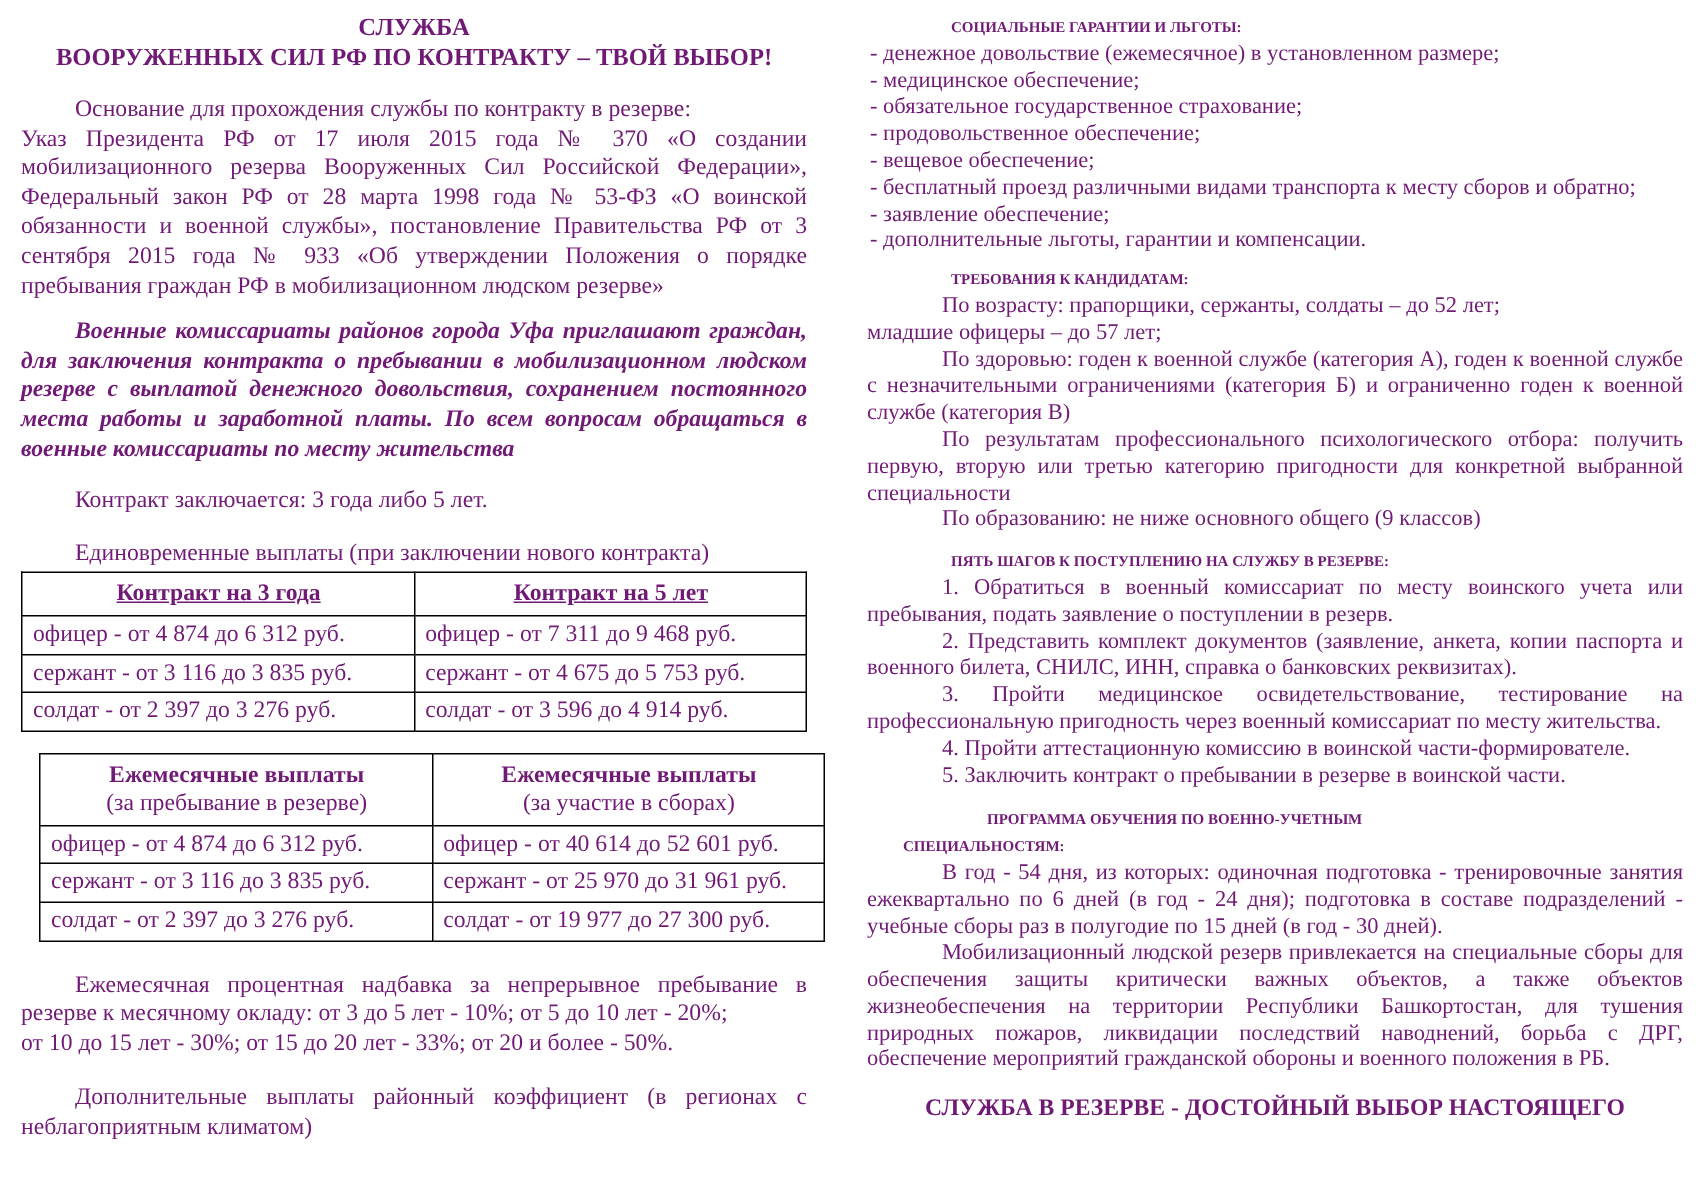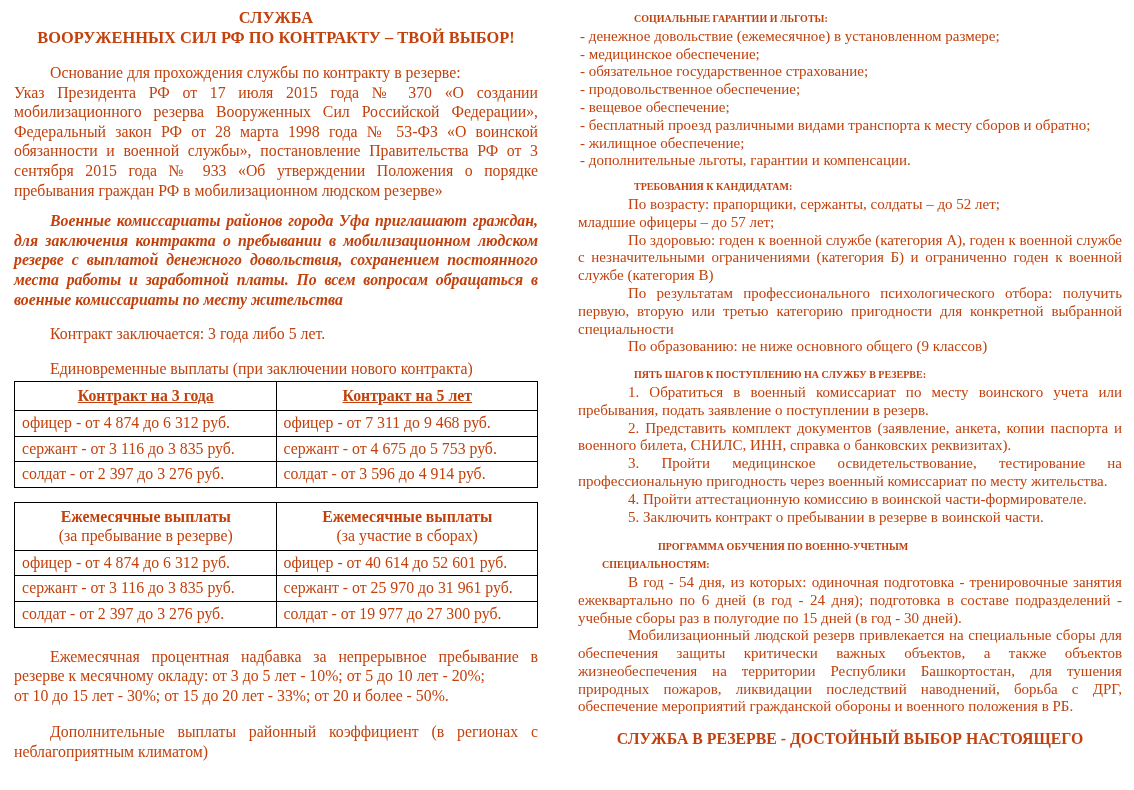--- a/index.html
+++ b/index.html
@@ -1,35 +1,35 @@
 <!DOCTYPE html>
 <html><head>
 <meta charset="utf-8">
 <style>
   html,body{margin:0;padding:0;background:#888;}
   .page{
-    width:1134px;height:790px;background:#ffffff;color:#c2410c;
+    width:1134px;height:790px;background:#ffffff;color:#701a75;
     font-family:"Liberation Serif","DejaVu Serif",serif;
     box-sizing:border-box;display:flex;gap:40px;
     padding:6px 0 6px 14px;overflow:hidden;
   }
   .col{flex:none;}
   .col-left{width:524px;font-size:15.8px;line-height:19.6px;}
   .col-right{width:544px;font-size:15px;line-height:17.8px;}
   p{margin:0;text-align:justify;}
   .b{font-weight:normal;}
   .ind{text-indent:36px;}
   .rind{text-indent:50px;}
   .doc-title{font-weight:bold;font-size:16.4px;line-height:20px;text-align:center;margin-top:2px;}
   .basis-heading{margin-top:15px;}
   .invitation{margin-top:11px;font-weight:bold;font-style:italic;}
   .contract-term{margin-top:15px;}
   .table-caption{margin-top:15px;}
   table.paytable{width:100%;border-collapse:collapse;margin-top:3px;}
-  table.paytable.second{margin-top:14px;}
+  table.paytable.second{margin-top:14px;margin-left:12px;}
   table.paytable th, table.paytable td{border:1px solid #000;padding:2px 6px 3px 7px;font-size:15.8px;}
   table.paytable th{text-align:center;font-weight:normal;padding-top:4px;padding-bottom:4px;}
   table.paytable td{text-align:left;}
   .th-underline{font-weight:bold;text-decoration:underline;}
   .th-title{font-weight:bold;display:block;}
   .th-sub{display:block;}
   .bonus-p{margin-top:19px;}
   .additional-p{margin-top:17px;}
   .rhead{font-weight:bold;text-indent:56px;text-align:left;font-size:10px;}
   .rhead-top{margin-top:4px;}
@@ -118,21 +118,21 @@
   <div class="col col-right">
 
     <p class="rhead rhead-top">СОЦИАЛЬНЫЕ ГАРАНТИИ И ЛЬГОТЫ:</p>
     <div>
       <div class="benefit-item">- денежное довольствие (ежемесячное) в установленном размере;</div>
       <div class="benefit-item">- медицинское обеспечение;</div>
       <div class="benefit-item">- обязательное государственное страхование;</div>
       <div class="benefit-item">- продовольственное обеспечение;</div>
       <div class="benefit-item">- вещевое обеспечение;</div>
       <div class="benefit-item">- бесплатный проезд различными видами транспорта к месту сборов и обратно;</div>
-      <div class="benefit-item">- жилищное обеспечение;</div>
+      <div class="benefit-item">- заявление обеспечение;</div>
       <div class="benefit-item">- дополнительные льготы, гарантии и компенсации.</div>
     </div>
 
     <p class="rhead rhead-mt">ТРЕБОВАНИЯ К КАНДИДАТАМ:</p>
     <p class="rind"><span class="b">По возрасту:</span><span> прапорщики, сержанты, солдаты – </span><span class="b">до 52 лет;</span></p>
     <p><span>младшие офицеры – </span><span class="b">до 57 лет;</span></p>
     <p class="rind"><span class="b">По здоровью:</span><span> годен к военной службе (категория А), годен к военной службе с незначительными ограничениями (категория Б) и ограниченно годен к военной службе (категория В)</span></p>
     <p class="rind"><span class="b">По результатам профессионального психологического отбора:</span><span> получить первую, вторую или третью категорию пригодности для конкретной выбранной специальности</span></p>
     <p class="rind"><span class="b">По образованию:</span><span> не ниже основного общего (9 классов)</span></p>
 

